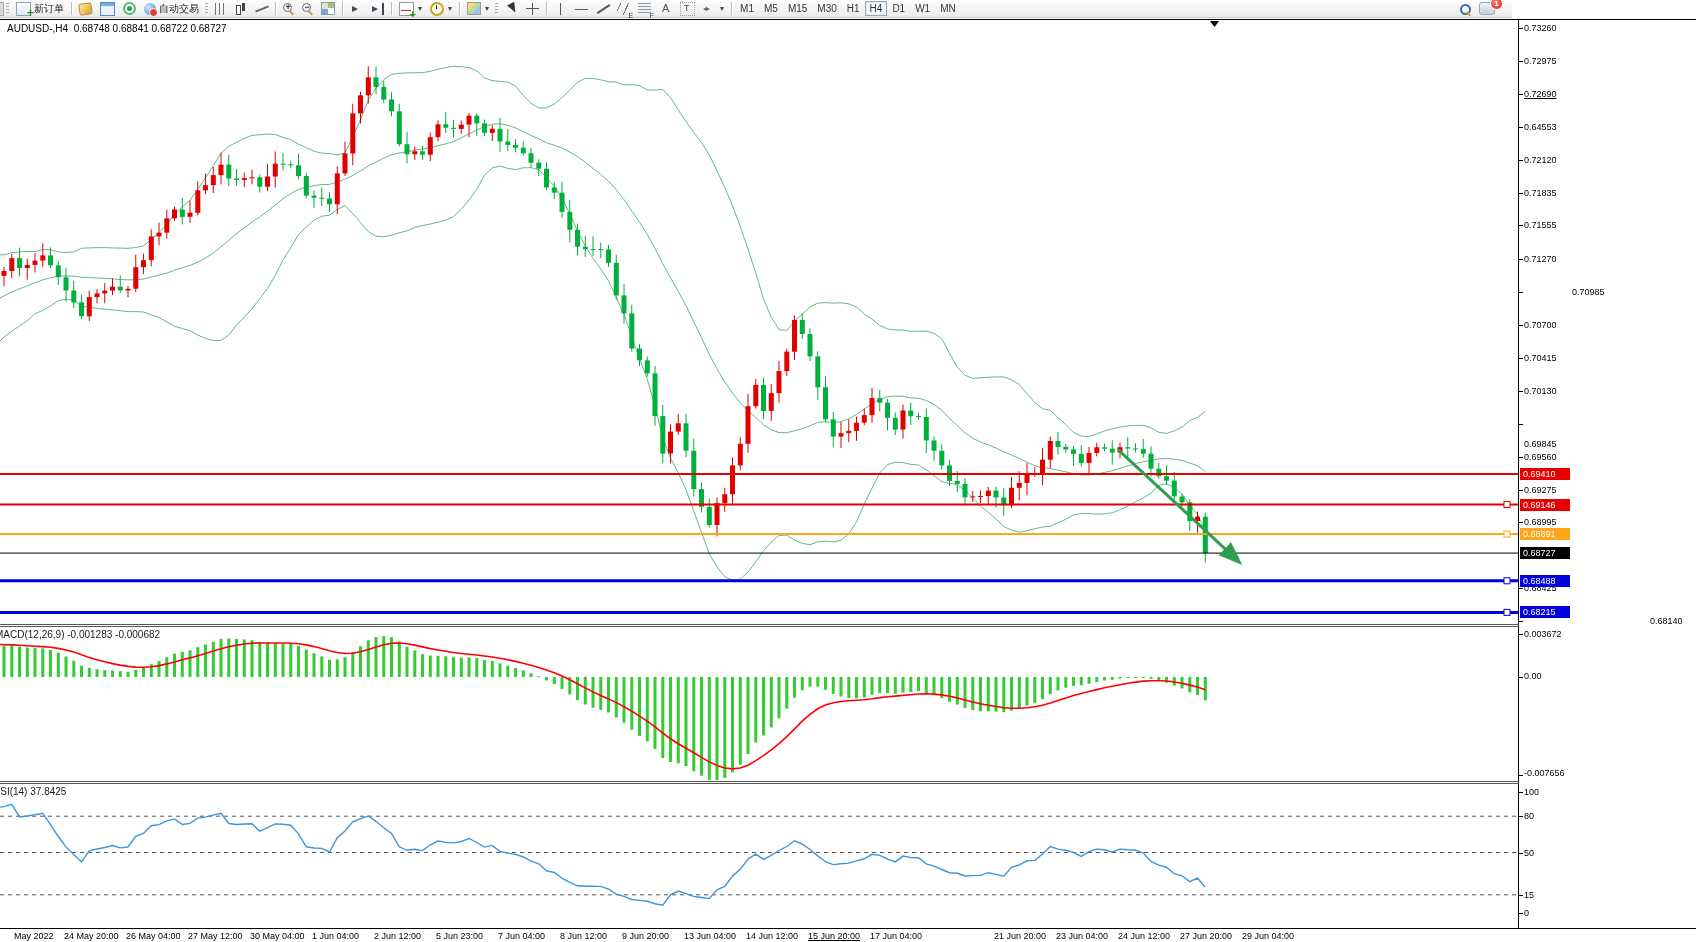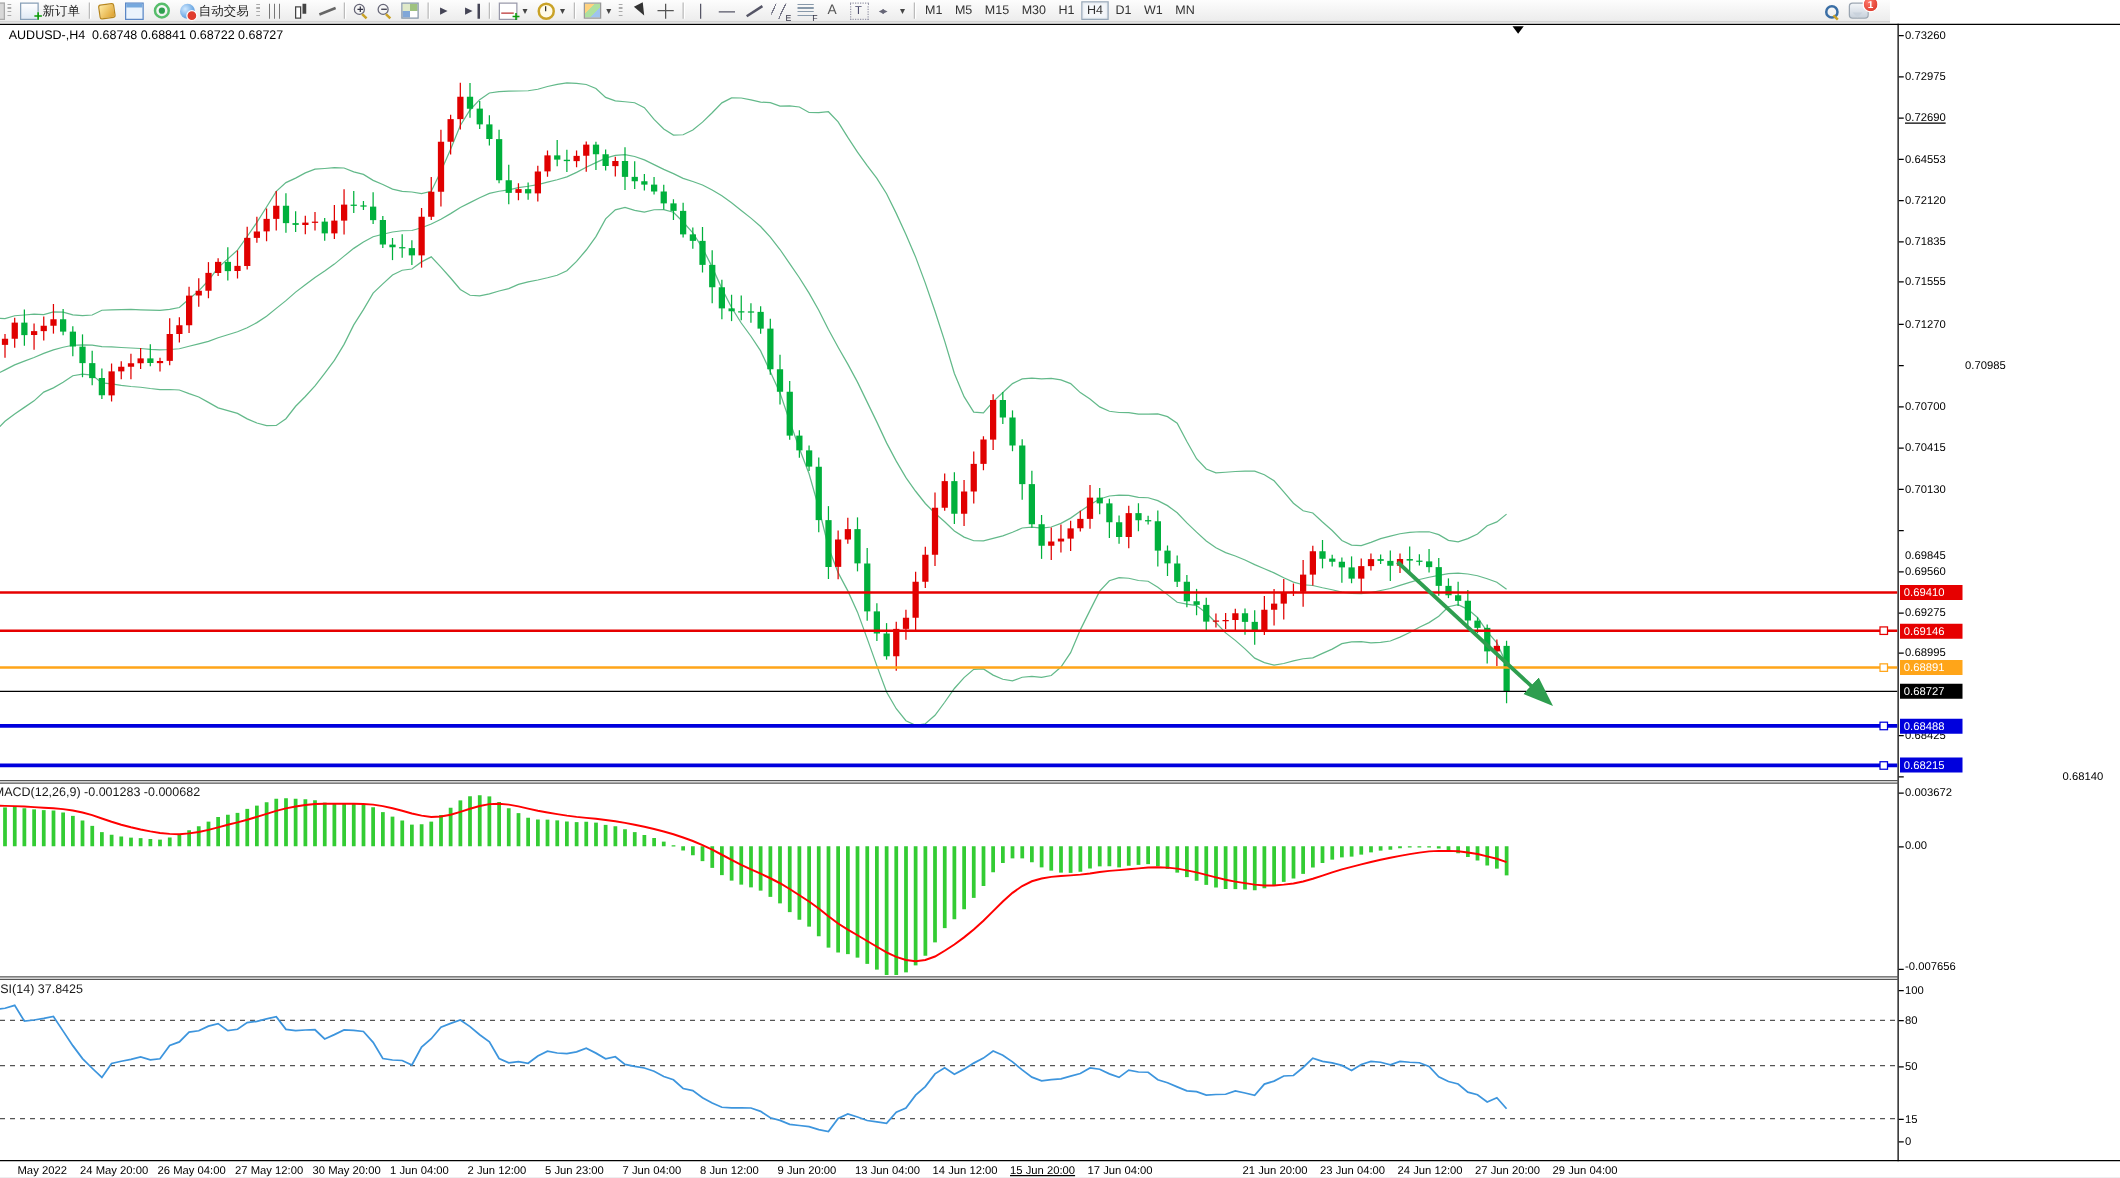--- a/index.html
+++ b/index.html
@@ -778,21 +778,21 @@
       <div class="ptick" style="top:895px;"></div>
       <div class="lbl" style="left:1524px;top:890px;">15</div>
       <div class="ptick" style="top:913px;"></div>
       <div class="lbl" style="left:1524px;top:908px;">0</div>
     </div>
   <div id="date-axis">
       <div class="lbl" style="left:2px;top:931px;padding-left:12px;">May 2022</div>
       <div class="lbl" style="left:64px;top:931px;">24 May 20:00</div>
       <div class="lbl" style="left:126px;top:931px;">26 May 04:00</div>
       <div class="lbl" style="left:188px;top:931px;">27 May 12:00</div>
-      <div class="lbl" style="left:250px;top:931px;">30 May 20:00</div>
+      <div class="lbl" style="left:250px;top:931px;">30 May 04:00</div>
       <div class="lbl" style="left:312px;top:931px;">1 Jun 04:00</div>
       <div class="lbl" style="left:374px;top:931px;">2 Jun 12:00</div>
       <div class="lbl" style="left:436px;top:931px;">5 Jun 23:00</div>
       <div class="lbl" style="left:498px;top:931px;">7 Jun 04:00</div>
       <div class="lbl" style="left:560px;top:931px;">8 Jun 12:00</div>
       <div class="lbl" style="left:622px;top:931px;">9 Jun 20:00</div>
       <div class="lbl" style="left:684px;top:931px;">13 Jun 04:00</div>
       <div class="lbl" style="left:746px;top:931px;">14 Jun 12:00</div>
       <div class="lbl" style="left:808px;top:931px;text-decoration:underline;">15 Jun 20:00</div>
       <div class="lbl" style="left:870px;top:931px;">17 Jun 04:00</div>

